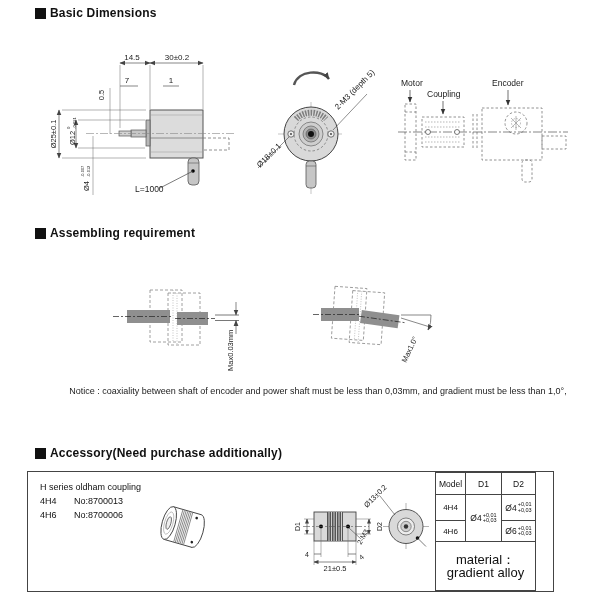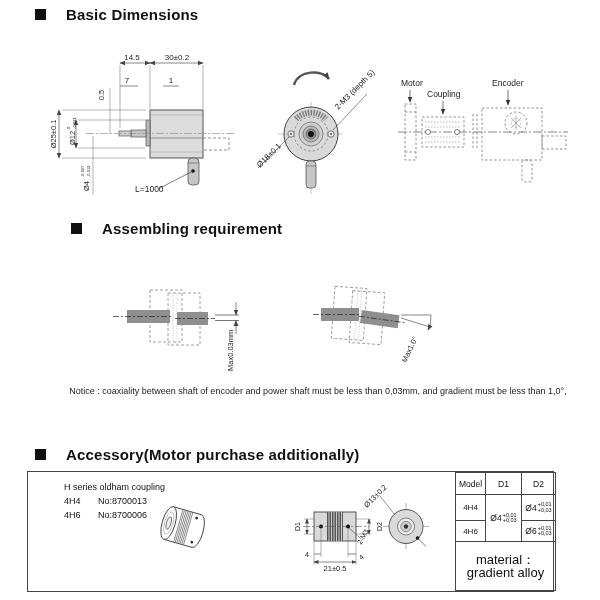--- a/index.html
+++ b/index.html
@@ -1,51 +1,51 @@
 <!DOCTYPE html>
 <html><head>
 <meta charset="utf-8">
 <style>
   html,body{margin:0;padding:0;background:#fff;}
   body{width:600px;height:600px;position:relative;font-family:"Liberation Sans",sans-serif;color:#1a1a1a;overflow:hidden;}
   .abs{position:absolute;}
-  .sec-header{display:flex;align-items:center;gap:20px;font-size:15px;font-weight:600;color:#111;letter-spacing:.2px;text-align:right;}
+  .sec-header{display:flex;align-items:center;gap:4px;font-size:12px;font-weight:600;color:#111;letter-spacing:.2px;text-align:right;}
   .sec-header .sq{width:11px;height:11px;background:#111;display:inline-block;flex:0 0 auto;}
   .notice{left:0;right:0;top:386px;text-align:center;font-size:9px;color:#222;margin-left:36px;}
   .acc-box{left:27px;top:471px;width:527px;height:121px;border:1px solid #444;box-sizing:border-box;}
-  .acc-text{position:absolute;left:12px;top:8px;font-size:9px;line-height:14px;color:#111;margin-left:24px;}
+  .acc-text{position:absolute;left:12px;top:8px;font-size:9px;line-height:14px;color:#111;}
   .acc-row{display:flex;}
   .acc-row .m{width:34px;}
-  table.spec{position:absolute;left:427px;top:0;width:100px;height:119px;border-collapse:collapse;table-layout:fixed;font-size:8px;color:#111;}
+  table.spec{position:absolute;left:407px;top:0;width:100px;height:119px;border-collapse:collapse;table-layout:fixed;font-size:8px;color:#111;}
   table.spec th,table.spec td{border:1px solid #444;padding:0;text-align:center;font-weight:400;vertical-align:middle;}
   table.spec th{font-size:8.5px;}
   td.model{text-align:left;padding-left:4px;}
   .tol{display:inline-flex;align-items:center;white-space:nowrap;}
   .tol .main{font-size:8.5px;}
   .tolstack{display:inline-flex;flex-direction:column;font-size:5.5px;line-height:5.5px;margin-left:1px;text-align:left;}
   td.material{text-align:left;padding:4px 0 0 8px;font-size:13px;line-height:13px;vertical-align:top;}
   svg{position:absolute;overflow:visible;}
   svg text{font-family:"Liberation Sans",sans-serif;fill:#222;}
   .thin{stroke:#666;stroke-width:.5;}
   .dim{stroke:#555;stroke-width:.7;}
 </style>
 </head>
 <body>
 
 <div class="abs sec-header" style="left:35px;top:6px;">
   <span class="sq"></span>
   <span>Basic Dimensions</span>
 </div>
-<div class="abs sec-header" style="left:35px;top:220px;margin-left:36px;">
+<div class="abs sec-header" style="left:35px;top:226px;">
   <span class="sq"></span>
   <span>Assembling requirement</span>
 </div>
 <div class="abs sec-header" style="left:35px;top:446px;">
   <span class="sq"></span>
-  <span>Accessory(Motor purchase additionally)</span>
+  <span>Accessory(Need purchase additionally)</span>
 </div>
 
 <svg style="left:28px;top:48px;" width="210" height="162" viewBox="0 0 210 162">
   <defs>
     <marker id="a1" viewBox="0 0 10 10" refX="9" refY="5" markerWidth="6" markerHeight="6" orient="auto-start-reverse" markerUnits="userSpaceOnUse">
         <path d="M0,1 L10,5 L0,9 z" fill="#444"></path>
       </marker>
   </defs>
   <g>
     <line x1="92" y1="17" x2="92" y2="80" class="thin"></line>

